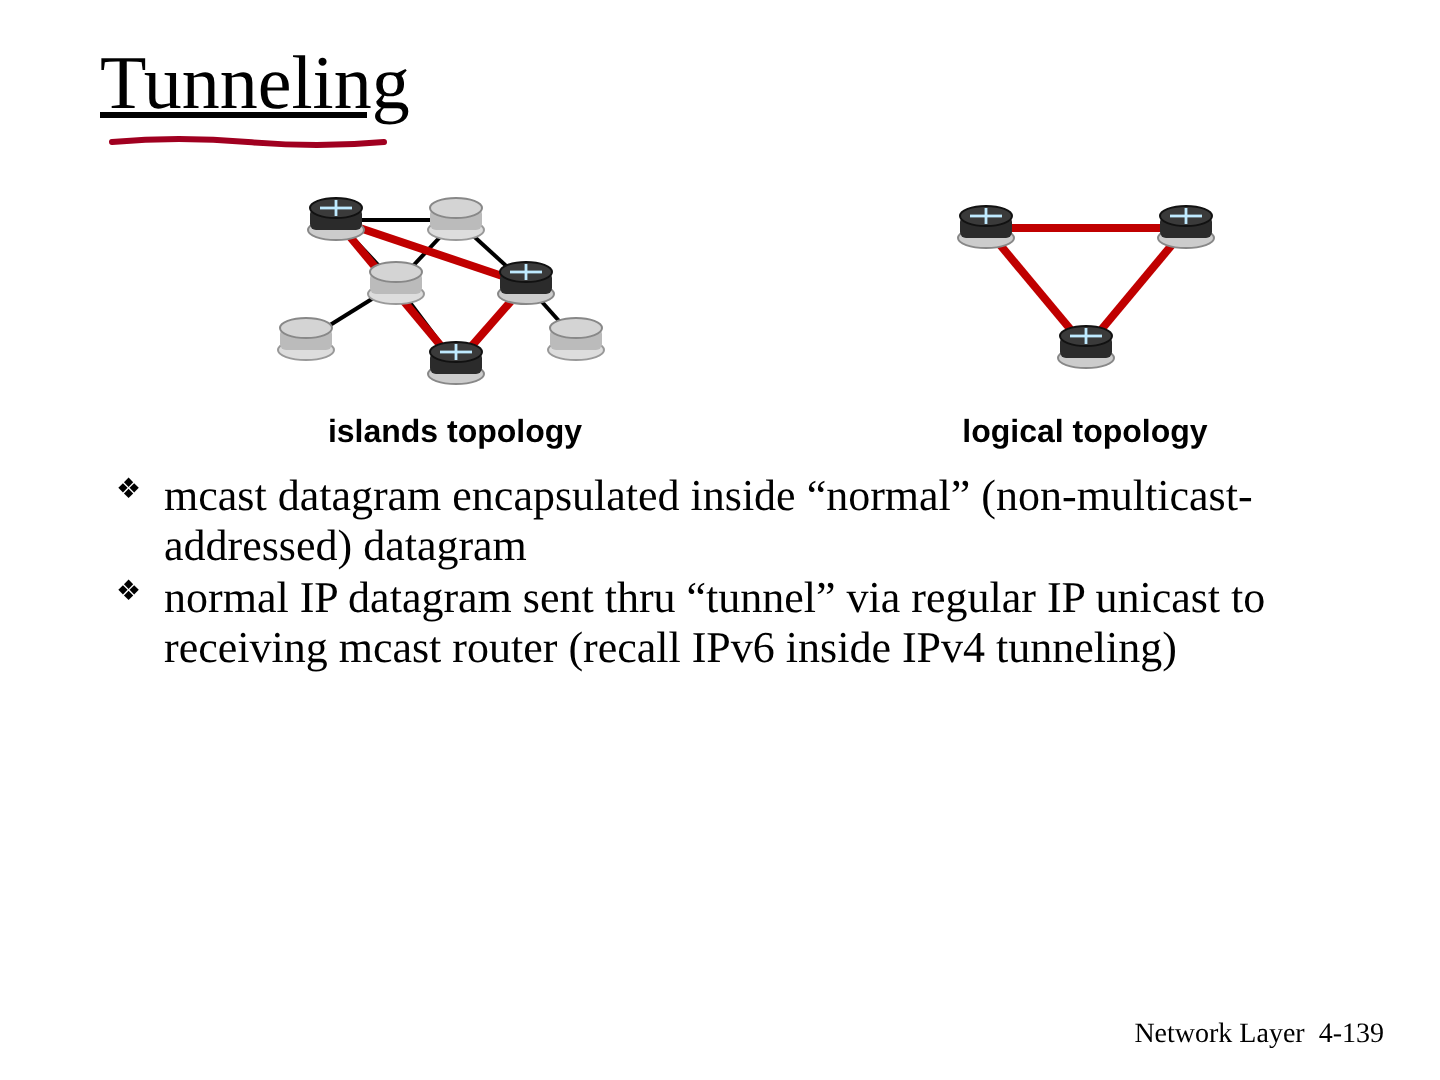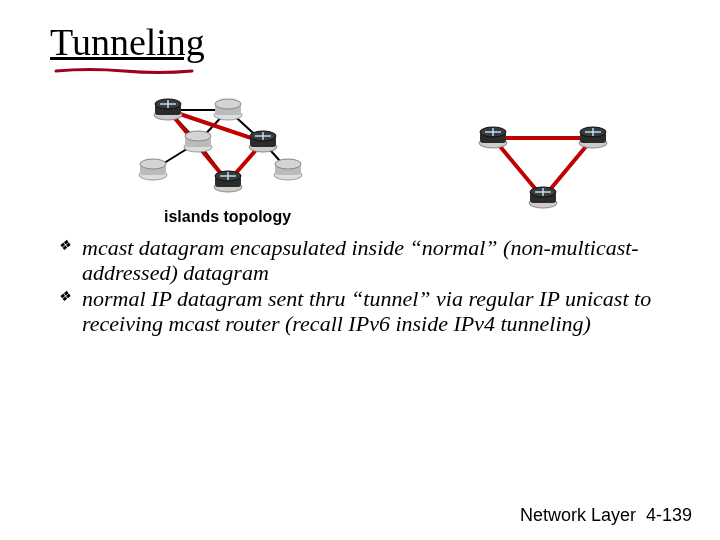--- a/index.html
+++ b/index.html
@@ -65,36 +65,35 @@
     padding: 0 0 0 12px;
     list-style: none;
     font-family: "Times New Roman", serif;
     font-size: 22px;
     line-height: 1.12;
   }
   .bullets li {
     position: relative;
     padding-left: 20px;
     margin-bottom: 2px;
-    font-style: italic;
   }
   .bullets li::before {
     content: "❖";
     position: absolute;
     left: -4px;
     top: 2px;
     font-size: 14px;
     color: #000;
   }
   .footer {
     position: absolute;
     bottom: 14px;
     right: 28px;
-    font-size: 18px;
-    font-family: Liberation Sans, sans-serif;
+    font-size: 14px;
+    font-family: Liberation Serif, serif;
   }
   .router {
     position: absolute;
   }
 </style>
 </head>
 <body>
 
 <div class="slide">
   <div class="title">Tunneling</div>
@@ -205,20 +204,21 @@
         <svg class="router" style="left:74px;top:68px" width="32" height="26">
             <ellipse cx="16" cy="19" rx="14" ry="5" fill="#ccc" stroke="#888"></ellipse>
             <rect x="3" y="8" width="26" height="11" rx="3" fill="#2b2b2b"></rect>
             <ellipse cx="16" cy="8" rx="13" ry="5" fill="#3a3a3a" stroke="#111"></ellipse>
             <g stroke="#bfeaff" stroke-width="1.4">
               <line x1="8" y1="8" x2="24" y2="8"></line>
               <line x1="16" y1="4" x2="16" y2="12"></line>
             </g>
           </svg>
       </div>
+      <div class="caption">logical topology</div>
     </div>
 
   </div>
 
   <ul class="bullets">
     <li>mcast datagram encapsulated inside “normal” (non-multicast-addressed) datagram</li>
     <li>normal IP datagram sent thru “tunnel” via regular IP unicast to receiving mcast router (recall IPv6 inside IPv4 tunneling)</li>
   </ul>
 
   <div class="footer">

